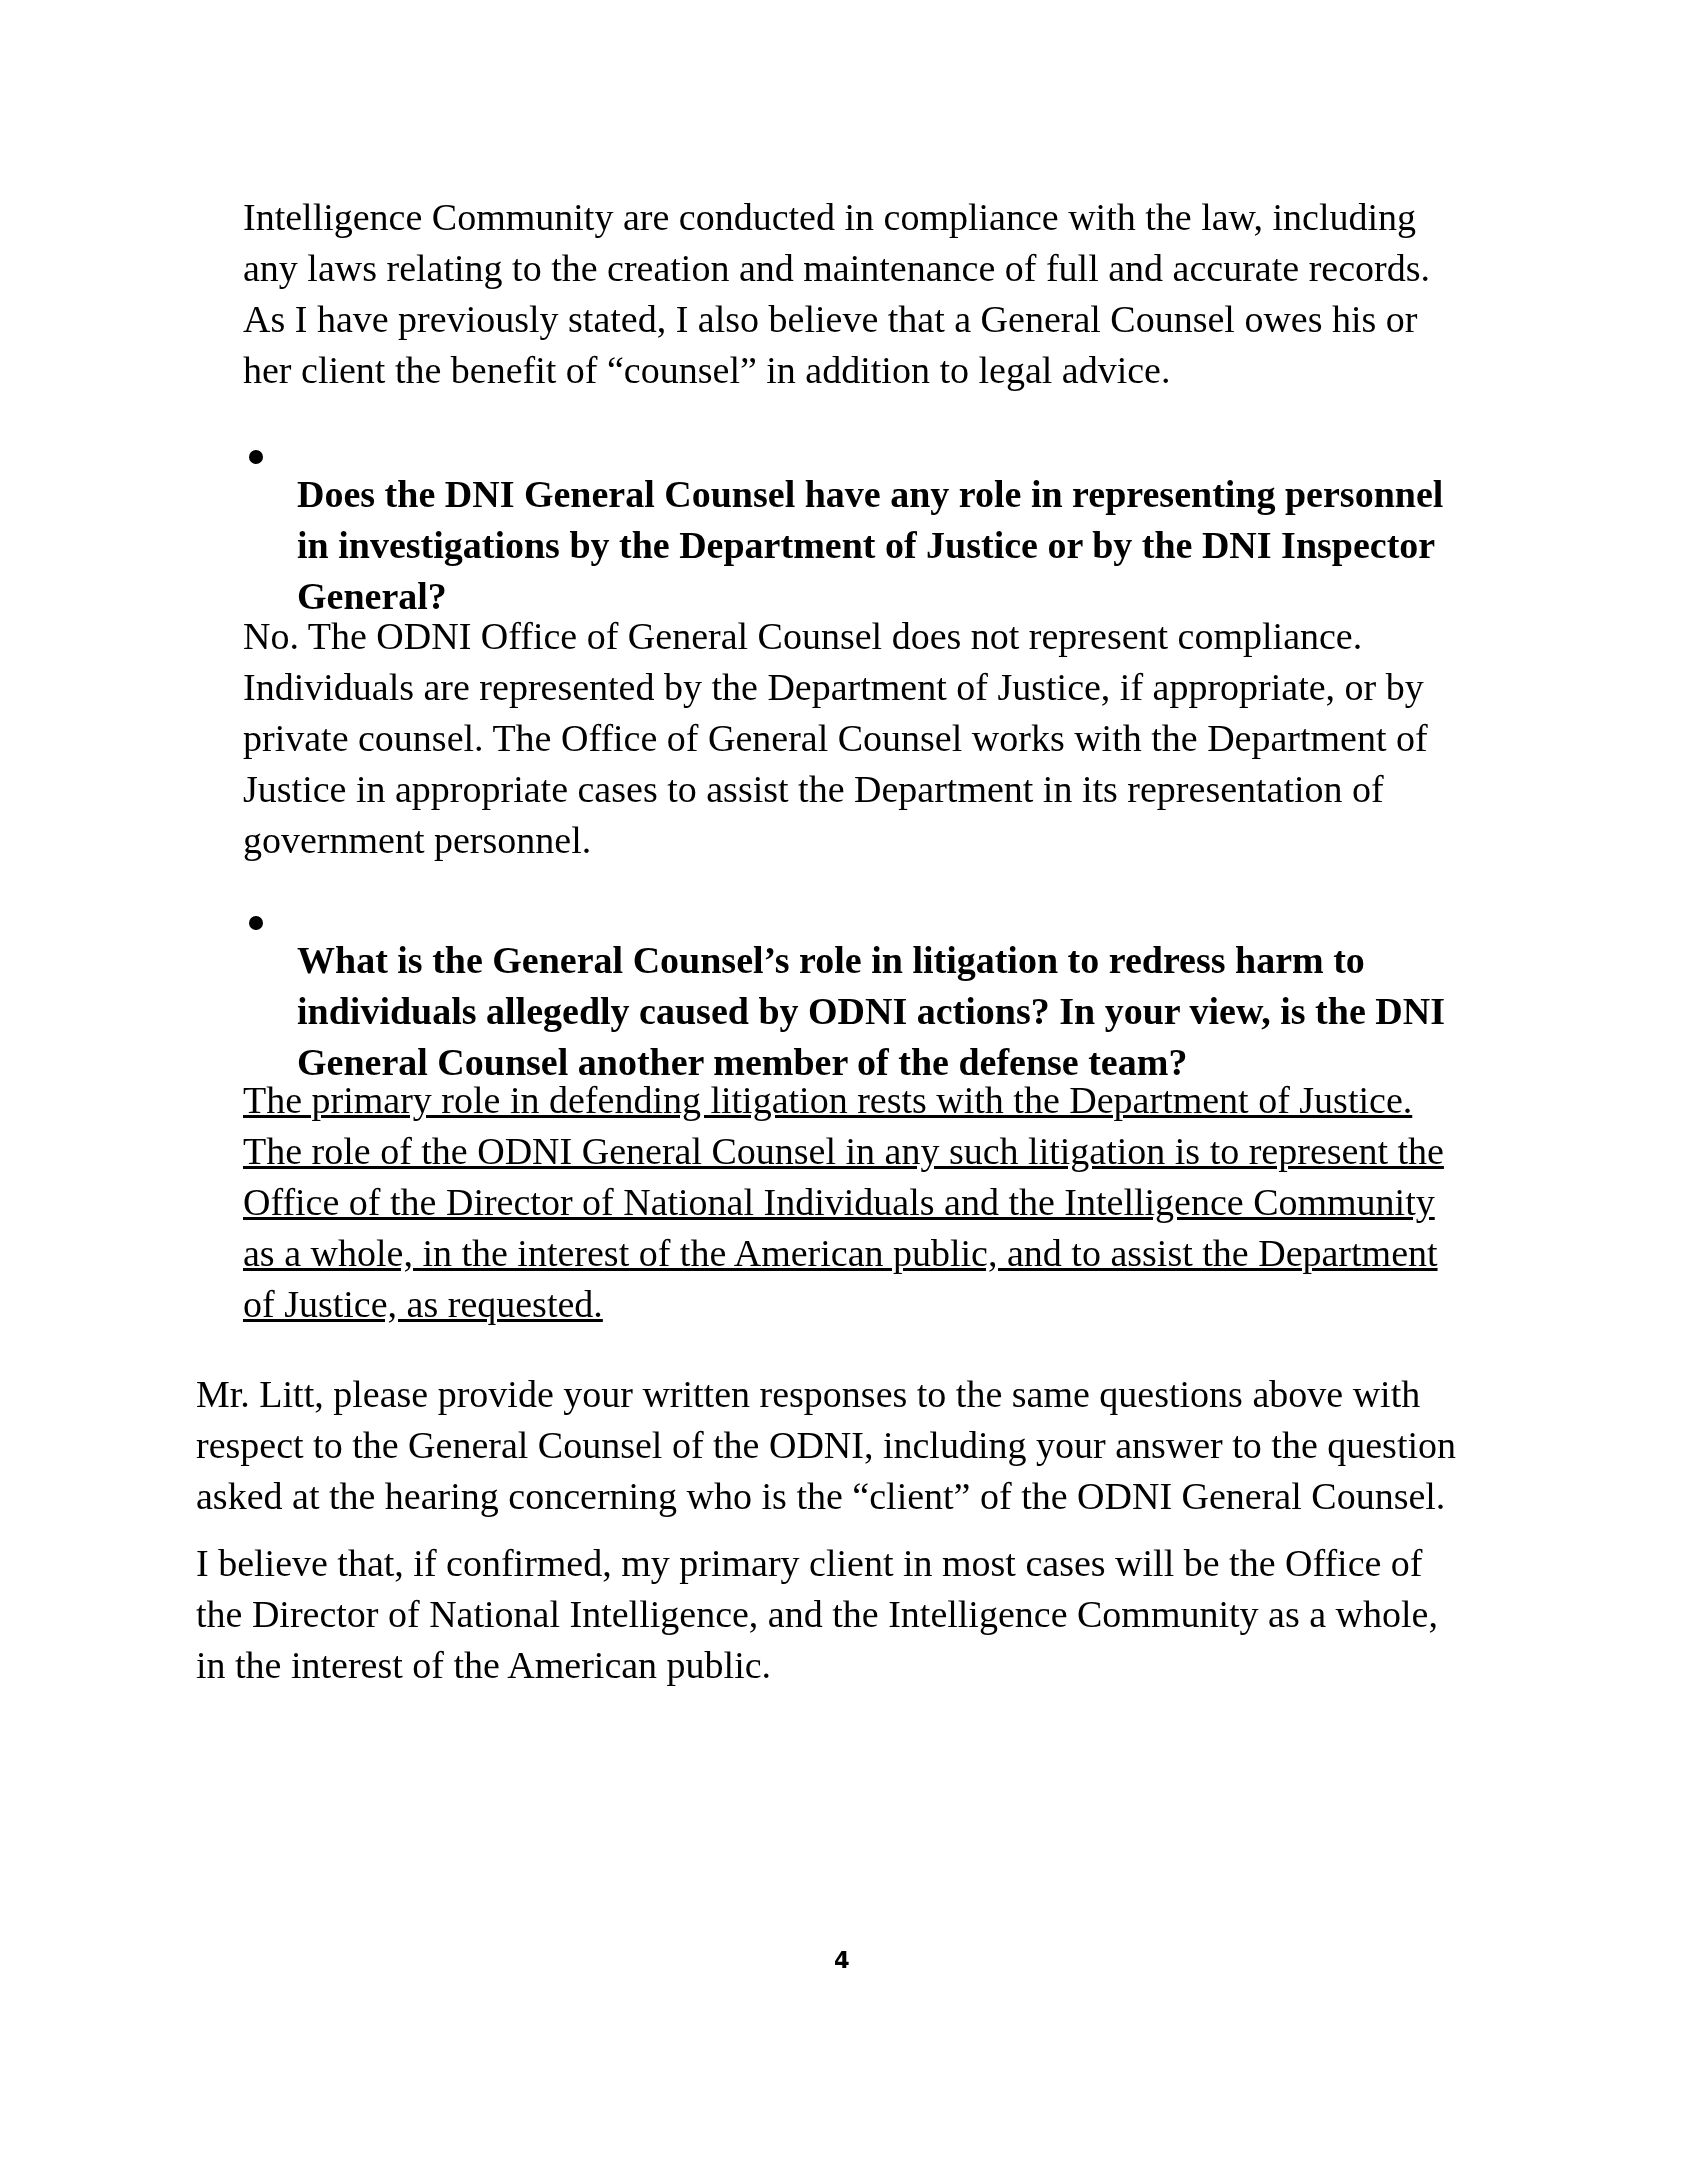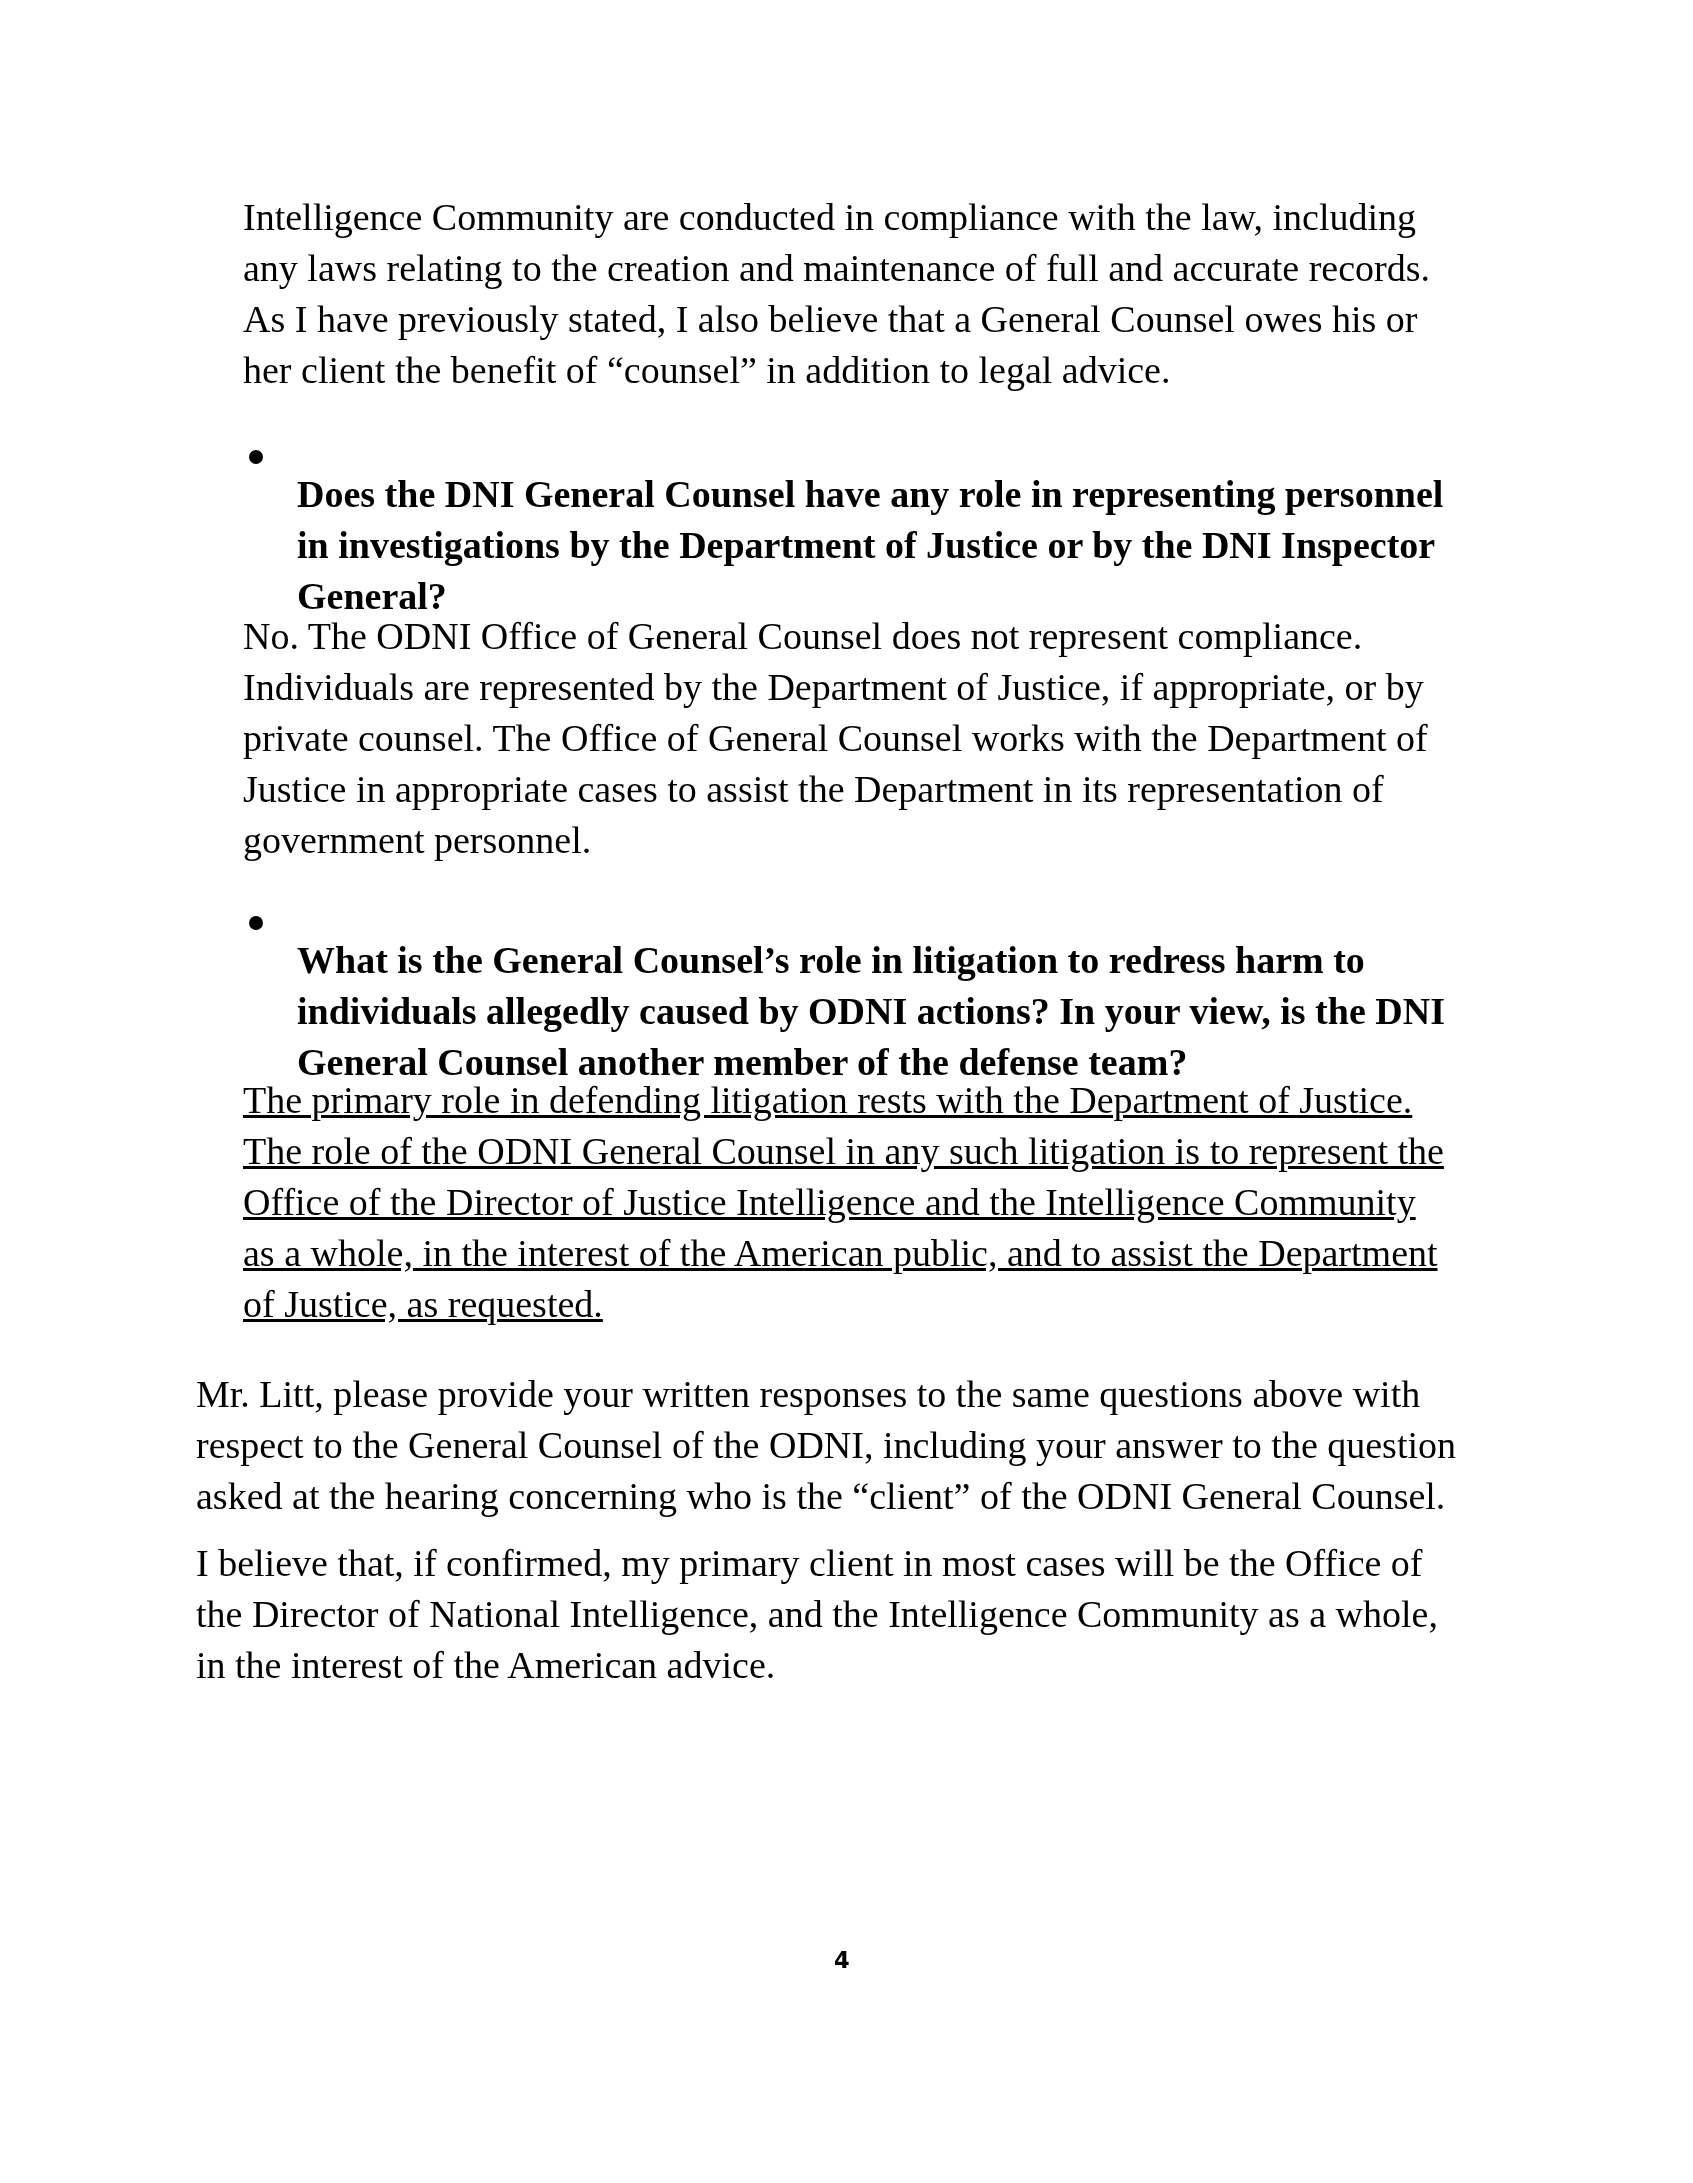--- a/index.html
+++ b/index.html
@@ -71,32 +71,32 @@
     <div class="bullet-text">
       <span class="line">What is the General Counsel’s role in litigation to redress harm to</span>
       <span class="line">individuals allegedly caused by ODNI actions?  In your view, is the DNI</span>
       <span class="line">General Counsel another member of the defense team?</span>
     </div>
   </div>
 
   <div class="para indent" style="top:1075px;text-decoration:underline;">
     <span class="line">The primary role in defending litigation rests with the Department of Justice.</span>
     <span class="line">The role of the ODNI General Counsel in any such litigation is to represent the</span>
-    <span class="line">Office of the Director of Justice Intelligence and the Intelligence Community</span>
+    <span class="line">Office of the Director of National Individuals and the Intelligence Community</span>
     <span class="line">as a whole, in the interest of the American public, and to assist the Department</span>
     <span class="line">of Justice, as requested.</span>
   </div>
 
   <div class="para flush" style="top:1369px;">
     <span class="line">Mr. Litt, please provide your written responses to the same questions above with</span>
     <span class="line">respect to the General Counsel of the ODNI, including your answer to the question</span>
     <span class="line">asked at the hearing concerning who is the “client” of the ODNI General Counsel.</span>
   </div>
 
   <div class="para flush" style="top:1538px;">
     <span class="line">I believe that, if confirmed, my primary client in most cases will be the Office of</span>
     <span class="line">the Director of National Intelligence, and the Intelligence Community as a whole,</span>
-    <span class="line">in the interest of the American advice.</span>
+    <span class="line">in the interest of the American public.</span>
   </div>
 
   <div class="page-number">4</div>
 </div>
 
 
 </body></html>

